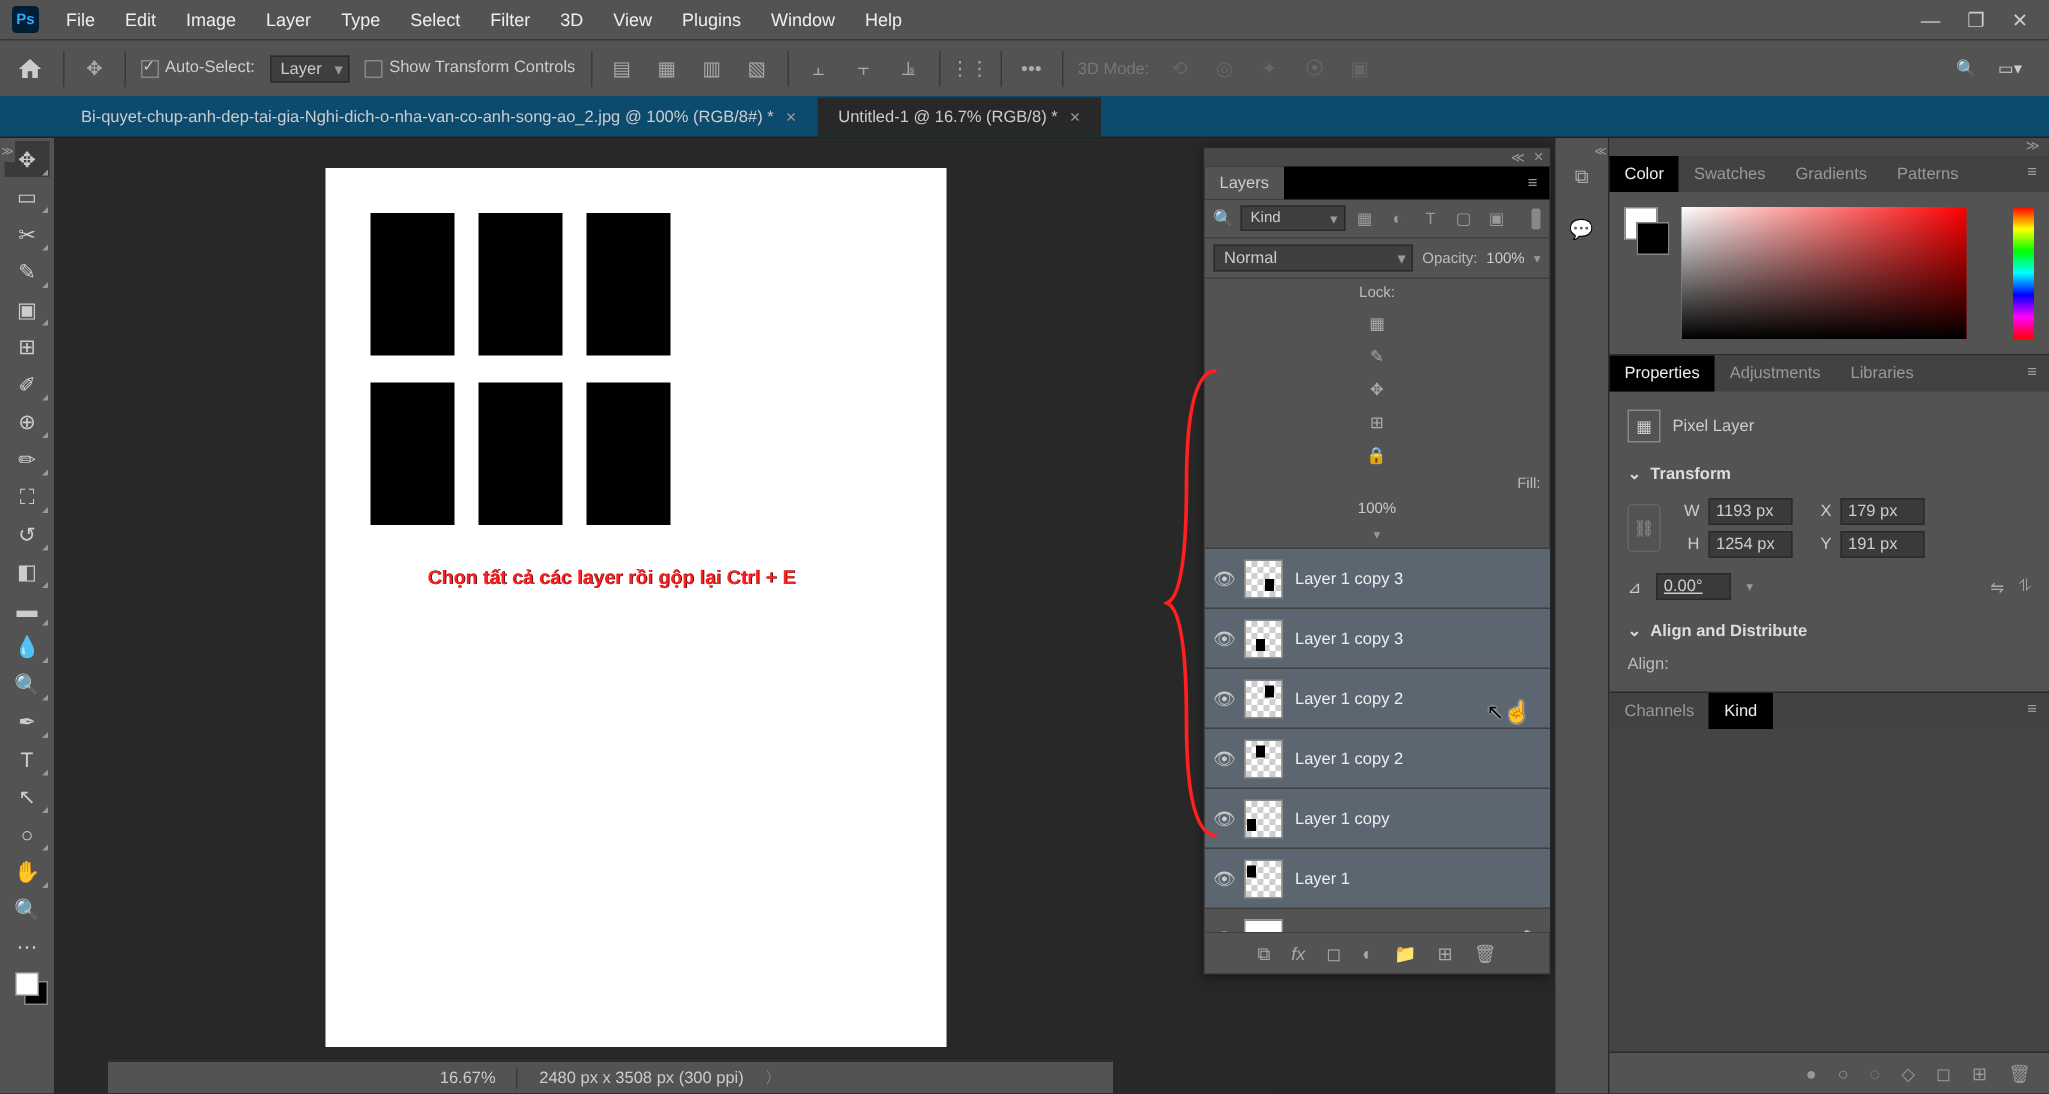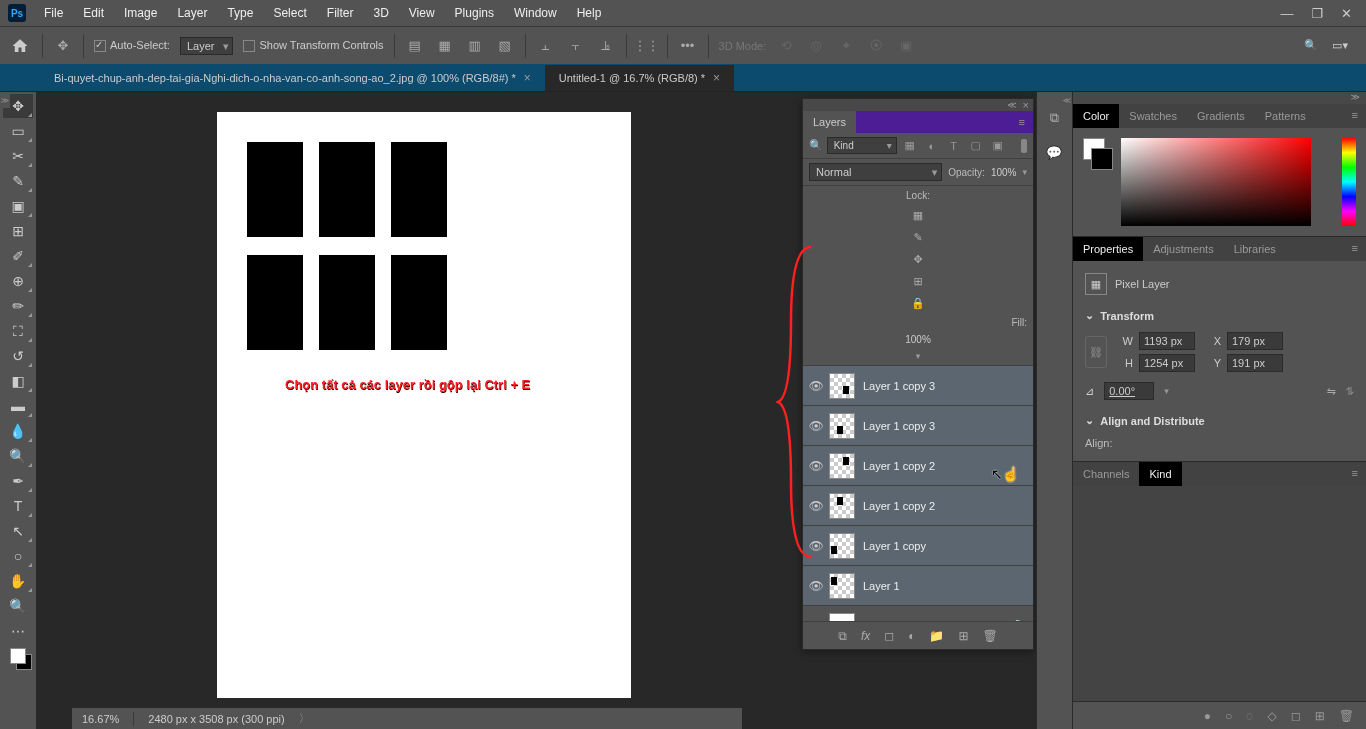--- a/index.html
+++ b/index.html
@@ -45,21 +45,21 @@
 
 
 .canvas-area { flex: 1; display: flex; align-items: flex-start; justify-content: center; padding-top: 20px; position: relative; overflow: hidden; }
 .canvas { width: 414px; height: 586px; background: #fff; position: relative; left: -130px; }
 .black-box { position: absolute; background: #000; width: 56px; height: 95px; }
 .annotation { position: absolute; color: #ff2020; font-weight: bold; font-size: 13px; text-shadow: 0.5px 0.5px 0 #300; }
 
 
 .layers-panel { position: absolute; left: 766px; top: 6px; width: 232px; height: 552px; background: #535353; border: 1px solid #2a2a2a; display: flex; flex-direction: column; box-shadow: 0 2px 8px rgba(0,0,0,0.4); }
 .panel-grip { height: 12px; display: flex; align-items: center; justify-content: flex-end; padding: 0 4px; gap: 6px; background: #484848; }
-.panel-tabs { display: flex; background: #4c1d95; }
+.panel-tabs { display: flex; background: #000000; }
 .panel-tab { padding: 5px 10px; font-size: 11px; color: #ccc; }
 .panel-tab.active { background: #535353; }
 .panel-menu { margin-left: auto; padding: 5px 8px; color: #999; }
 .layers-filter { display: flex; align-items: center; gap: 4px; padding: 4px 6px; }
 .layers-filter .select { flex: 0 0 70px; font-size: 10px; }
 .filter-icon { width: 18px; height: 16px; display: flex; align-items: center; justify-content: center; color: #999; font-size: 11px; }
 .filter-toggle { width: 6px; height: 14px; background: #888; border-radius: 2px; margin-left: auto; }
 .layers-blend { display: flex; align-items: center; gap: 6px; padding: 4px 6px; border-top: 1px solid #404040; }
 .layers-blend .select { flex: 1; }
 .opacity-label { font-size: 10px; color: #bbb; }
@@ -106,21 +106,21 @@
 .prop-label { font-size: 11px; color: #ccc; width: 14px; text-align: right; }
 .prop-input { background: #3a3a3a; border: 1px solid #2a2a2a; color: #ccc; font-size: 11px; padding: 2px 4px; width: 56px; }
 .collapse-head { display: flex; align-items: center; gap: 6px; font-size: 11px; color: #ddd; font-weight: bold; padding: 6px 0; }
 .pixel-layer-row { display:flex; align-items:center; gap:8px; padding: 4px 0 8px 0; }
 .pixel-icon { width:22px; height:22px; border:1px solid #888; display:flex; align-items:center; justify-content:center; font-size:11px; color:#ccc; }
 
 .paths-section { flex: 1; display: flex; flex-direction: column; }
 .right-footer { height: 28px; border-top: 1px solid #2a2a2a; display: flex; align-items: center; justify-content: flex-end; gap: 14px; padding: 0 12px; color: #999; font-size: 12px; }
 
 
-.statusbar { height: 22px; background: #535353; border-top: 1px solid #2a2a2a; display: flex; align-items: center; padding: 0 10px; gap: 14px; font-size: 11px; color: #ccc; position: absolute; left: 36px; bottom: 0; right: 330px; }
+.statusbar { height: 22px; background: #535353; border-top: 1px solid #2a2a2a; display: flex; align-items: center; padding: 0 10px; gap: 14px; font-size: 11px; color: #ccc; position: absolute; left: 36px; bottom: 0; right: 330px; justify-content: center; }
 .st-sep { width: 1px; height: 14px; background: #3a3a3a; }
 </style>
 </head>
 <body>
 
 <div class="app">
 
   <div class="menubar">
     <div class="ps-logo">Ps</div>
     <div class="menu-item">File</div>

